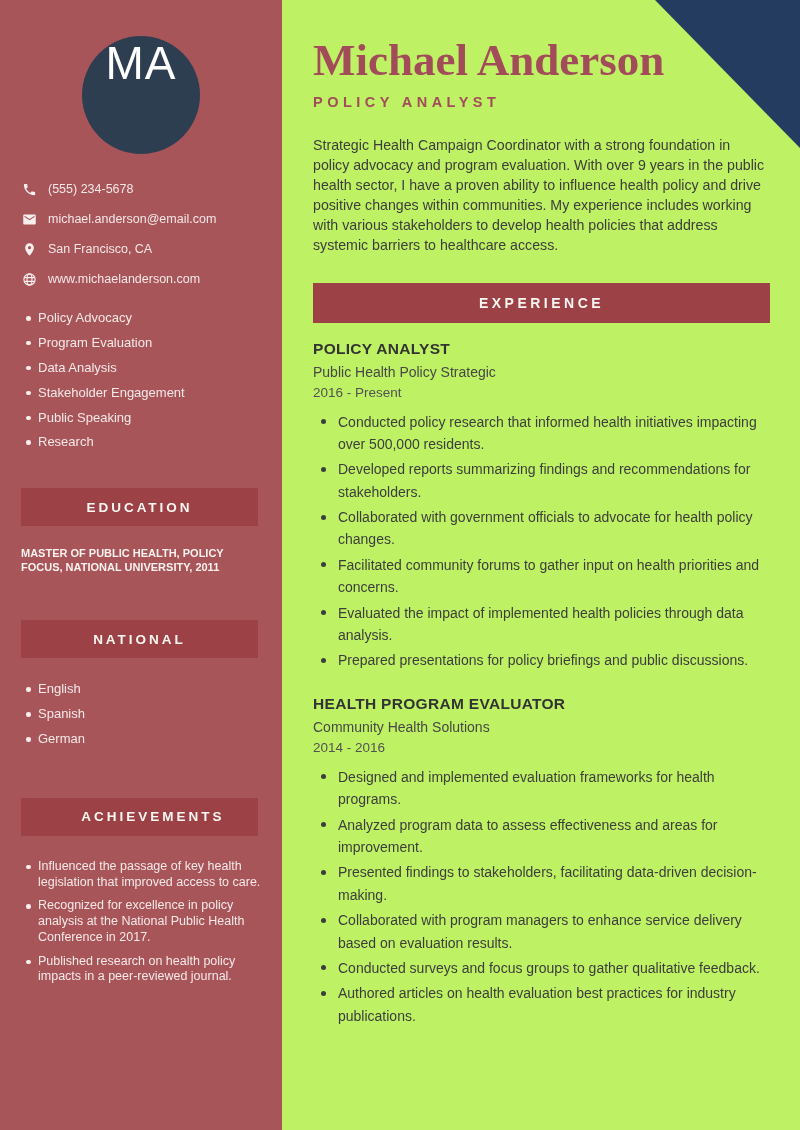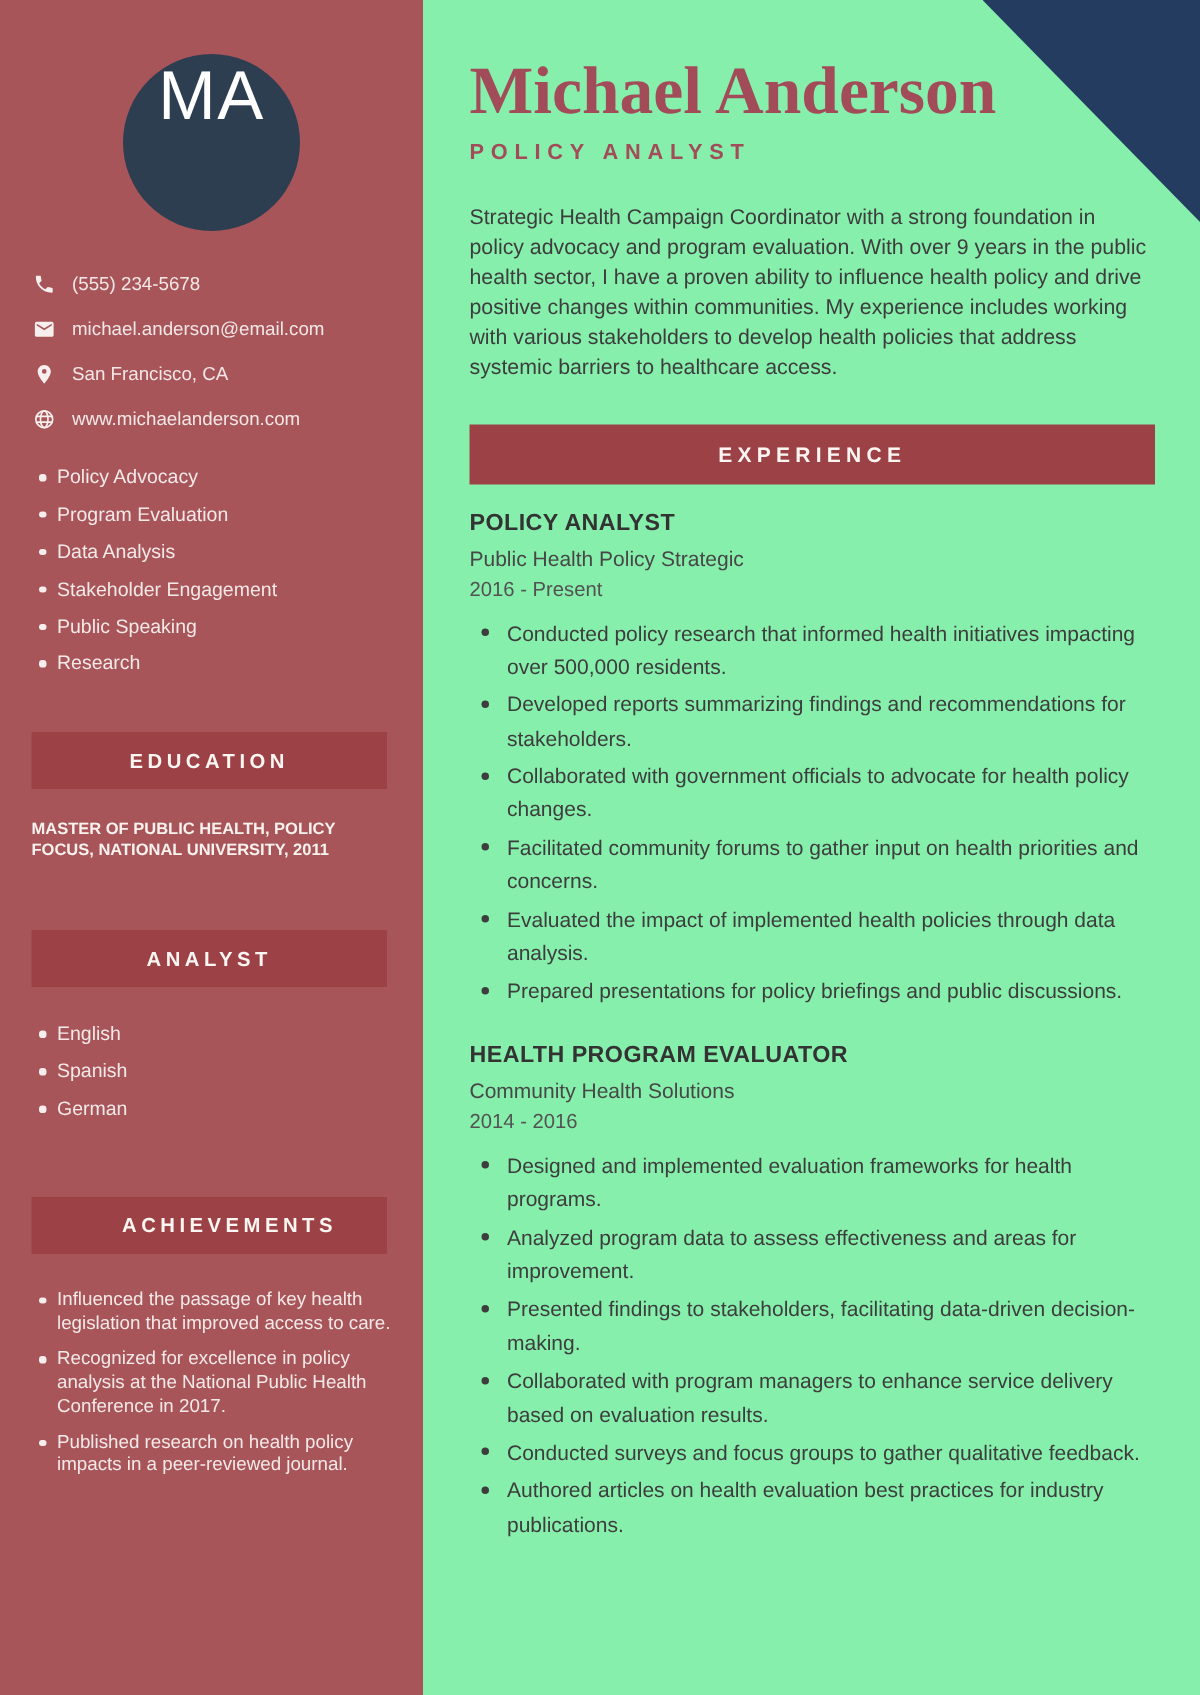--- a/index.html
+++ b/index.html
@@ -69,21 +69,21 @@
     text-transform:uppercase;
   }
   .lang-bar { margin-top:45px; }
   .ach-bar { margin-top:50px;padding-left:27px; }
   .ach-list li { font-size:12.5px; line-height:1.26; margin-bottom:8px; }
 
   
   .main {
     flex:1;
     position:relative;
-    background:#86efac;
+    background:#bef264;
     padding:0 30px 0 31px;
   }
   .corner-triangle {
     position:absolute; top:0; right:0;
     width:145px; height:148px;
     background:#233c60;
     clip-path:polygon(0 0, 100% 0, 100% 100%);
   }
   .name {
     margin-top:36px;
@@ -193,21 +193,21 @@
       <li>Research</li>
 
   </ul>
 
   <div class="side-bar-header edu-bar">
     <span>EDUCATION</span>
   </div>
   <div class="edu-text">MASTER OF PUBLIC HEALTH, POLICY FOCUS, NATIONAL UNIVERSITY, 2011</div>
 
   <div class="side-bar-header lang-bar">
-    <span>ANALYST</span>
+    <span>NATIONAL</span>
   </div>
   <ul class="side-list">
 
       <li>English</li>
 
       <li>Spanish</li>
 
       <li>German</li>
 
   </ul>

